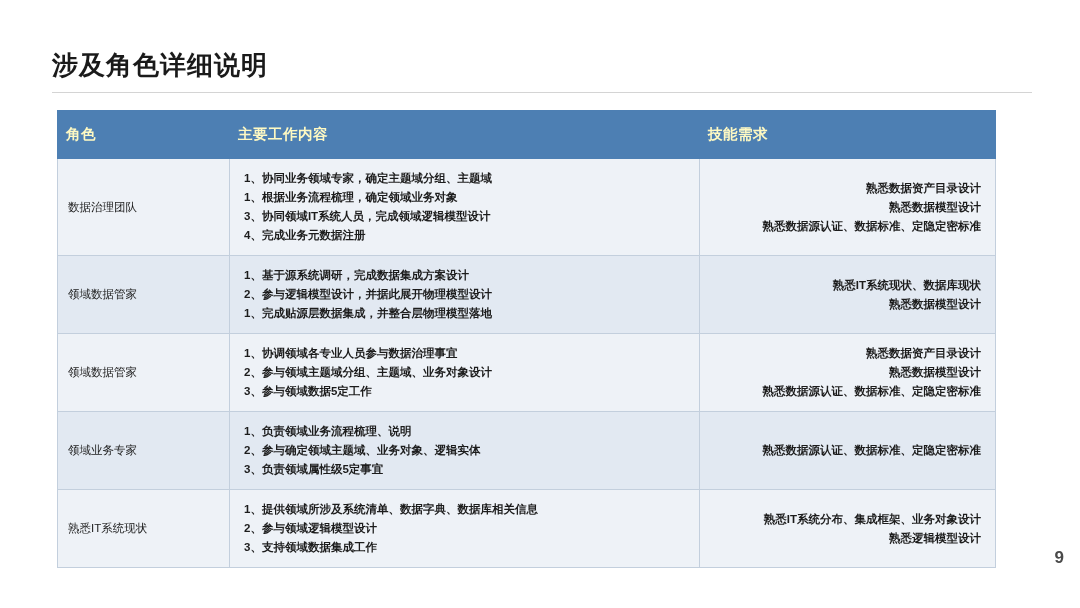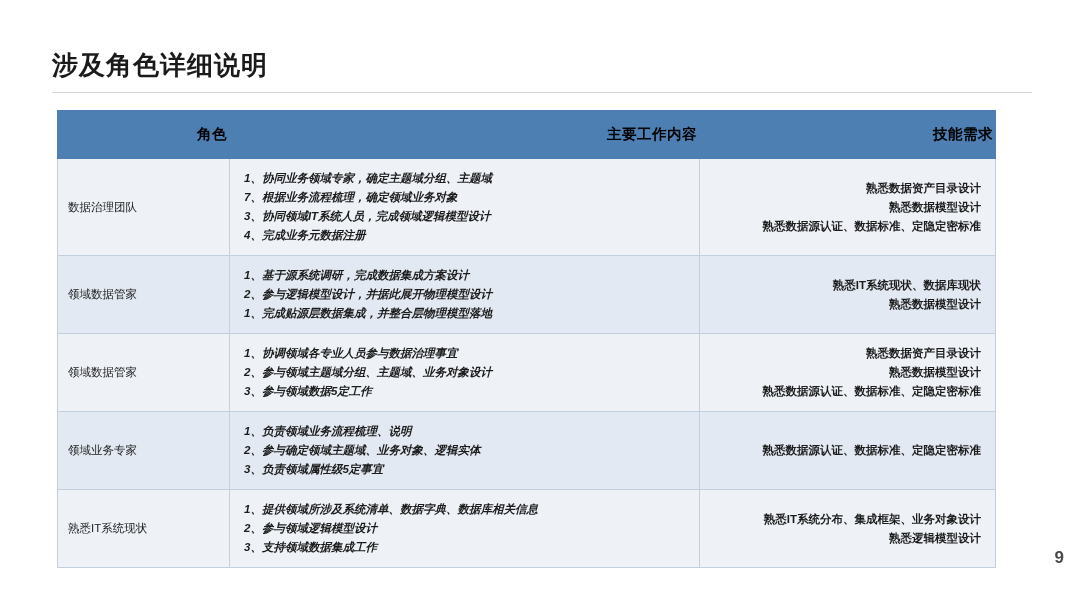--- a/index.html
+++ b/index.html
@@ -46,25 +46,25 @@
   table.role-table {
     position: absolute;
     left: 57px;
     top: 110px;
     width: 938px;
     border-collapse: collapse;
     table-layout: fixed;
   }
   table.role-table th {
     background: #4d7fb3;
-    color: #000000;
+    color: #fef9c3;
     font-size: 14.5px;
     font-weight: bold;
-    text-align: right;
-    padding: 14px 2px;
+    text-align: left;
+    padding: 14px 8px;
     border: 1px solid #4d7fb3;
     vertical-align: middle;
     letter-spacing: 0.5px;
   }
   table.role-table td {
     border: 1px solid #c3cfdd;
     vertical-align: middle;
     font-size: 11.5px;
     color: #1c1c1c;
     line-height: 19px;
@@ -84,21 +84,21 @@
     font-weight: bold;
     font-size: 11.5px;
     text-align: right;
   }
   col.c-role { width: 172px; }
   col.c-work { width: 470px; }
   col.c-skill { width: 296px; }
   .row-a td { background: #eef2f7; }
   .row-b td { background: #e2e9f2; }
   .line { display: block; white-space: nowrap; }
-  td.col-work .line { font-weight: bold; font-style: italic; }
+  td.col-work .line { font-weight: bold; }
   .page-number {
     position: absolute;
     right: 16px;
     bottom: 6px;
     font-size: 17px;
     font-weight: bold;
     color: #4a4a4a;
   }
 </style>
 </head>
@@ -122,21 +122,21 @@
         <th>角色</th>
         <th>主要工作内容</th>
         <th>技能需求</th>
       </tr>
     </thead>
     <tbody>
       <tr class="row-a">
         <td class="col-role">数据治理团队</td>
         <td class="col-work">
           <span class="line">1、协同业务领域专家，确定主题域分组、主题域</span>
-          <span class="line">7、根据业务流程梳理，确定领域业务对象</span>
+          <span class="line">1、根据业务流程梳理，确定领域业务对象</span>
           <span class="line">3、协同领域IT系统人员，完成领域逻辑模型设计</span>
           <span class="line">4、完成业务元数据注册</span>
         </td>
         <td class="col-skill">
           <span class="line">熟悉数据资产目录设计</span>
           <span class="line">熟悉数据模型设计</span>
           <span class="line">熟悉数据源认证、数据标准、定隐定密标准</span>
         </td>
       </tr>
       <tr class="row-b">

